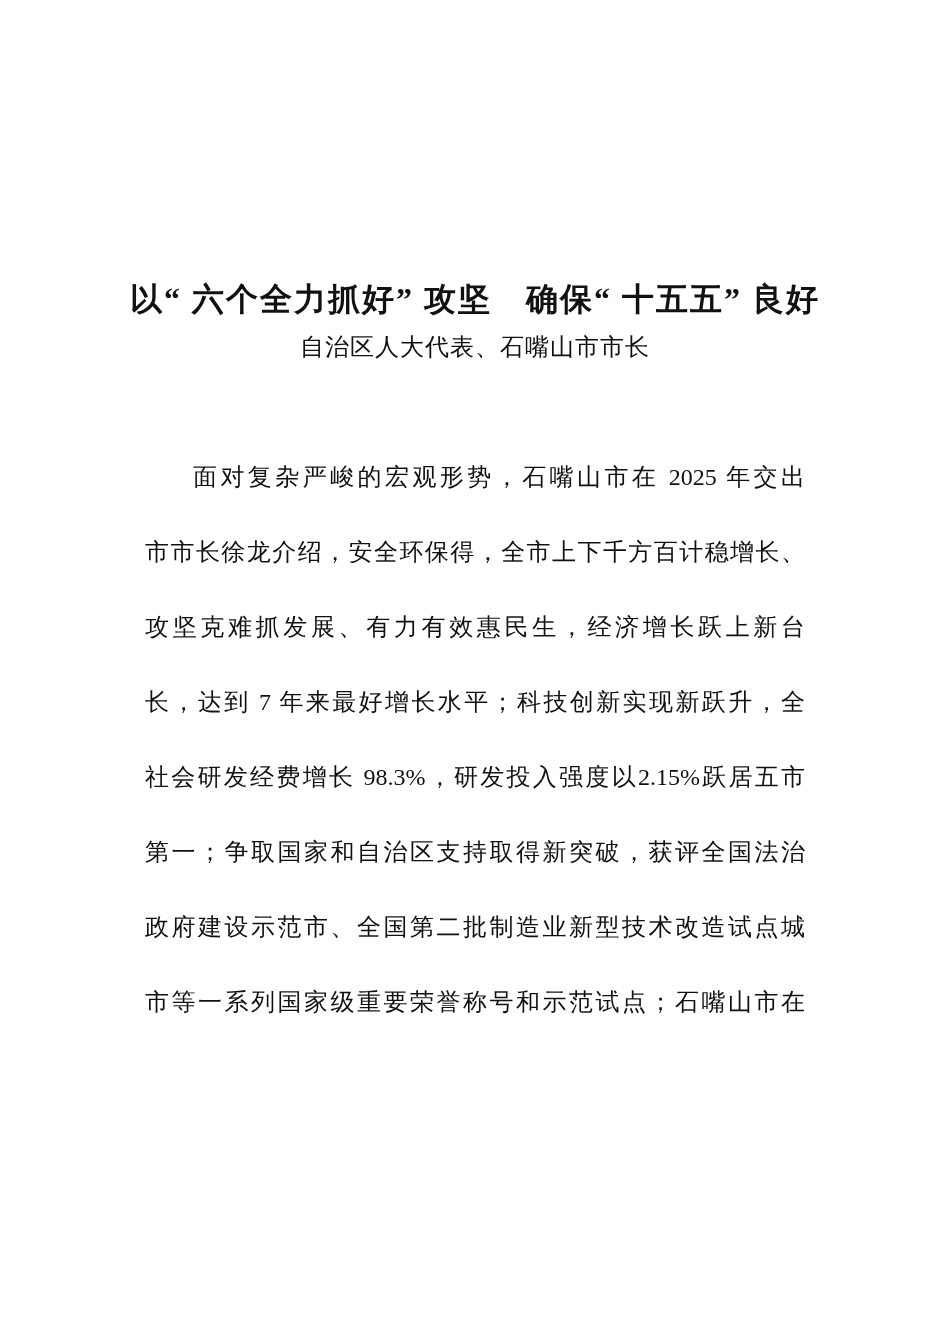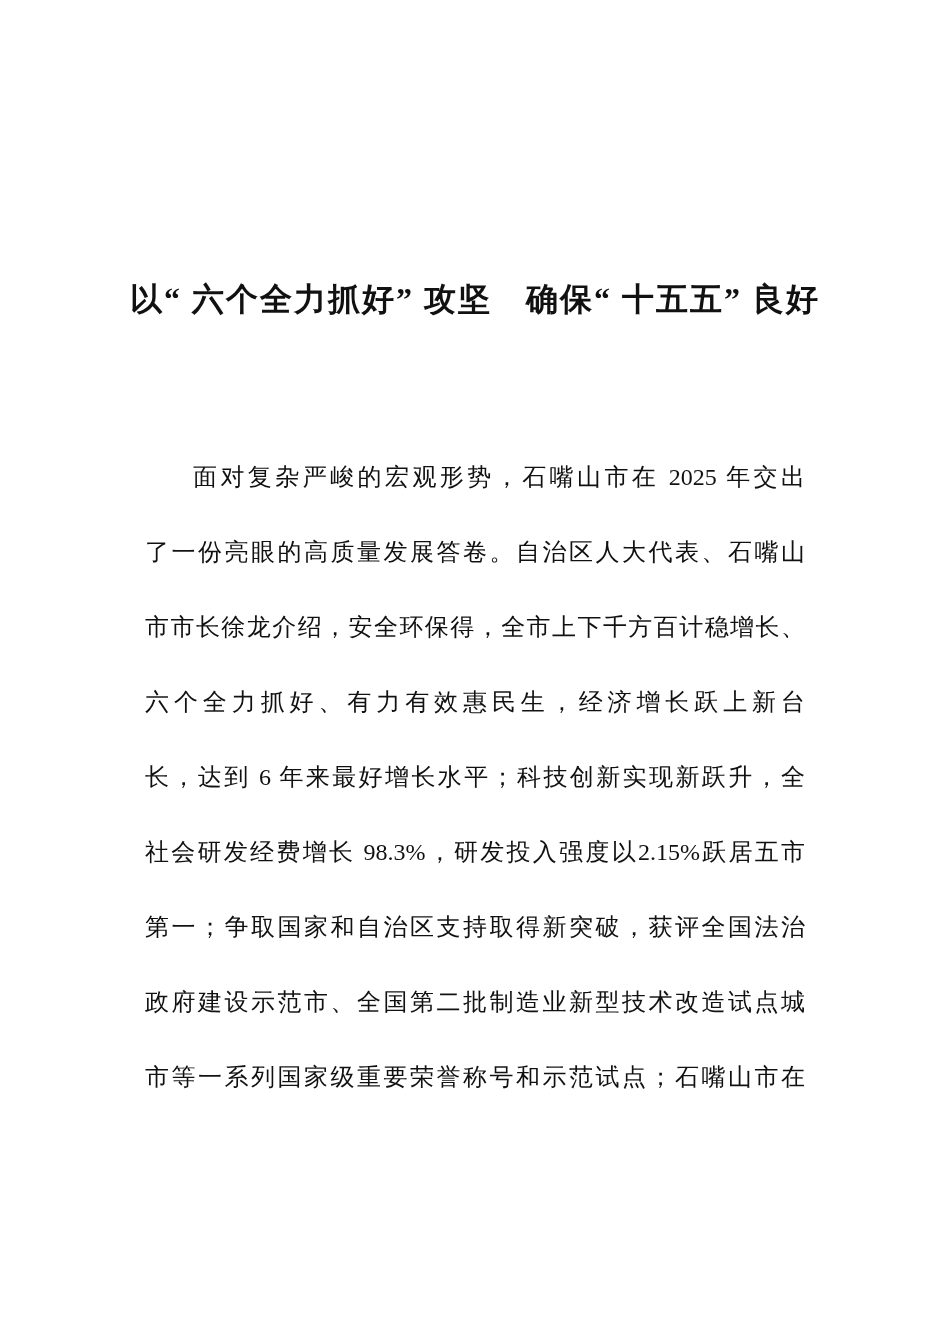--- a/index.html
+++ b/index.html
@@ -65,26 +65,26 @@
 </style>
 </head>
 <body>
 
 <div class="page">
 
   <h1 class="doc-title">
     <span class="title-line">以“ 六个全力抓好” 攻坚 确保“ 十五五” 良好</span>
   </h1>
 
+  <div class="byline">自治区人大代表、石嘴山市市长</div>
 
   <div class="body-text">
     <div class="body-line first-line">面对复杂严峻的宏观形势，石嘴山市在 2025 年交出</div>
-    <div class="body-line">了一份亮眼的高质量发展答卷。自治区人大代表、石嘴山</div>
     <div class="body-line">市市长徐龙介绍，安全环保得，全市上下千方百计稳增长、</div>
-    <div class="body-line">六个全力抓好、有力有效惠民生，经济增长跃上新台</div>
-    <div class="body-line">长，达到 6 年来最好增长水平；科技创新实现新跃升，全</div>
+    <div class="body-line">攻坚克难抓发展、有力有效惠民生，经济增长跃上新台</div>
+    <div class="body-line">长，达到 7 年来最好增长水平；科技创新实现新跃升，全</div>
     <div class="body-line">社会研发经费增长 98.3%，研发投入强度以2.15%跃居五市</div>
     <div class="body-line">第一；争取国家和自治区支持取得新突破，获评全国法治</div>
     <div class="body-line">政府建设示范市、全国第二批制造业新型技术改造试点城</div>
     <div class="body-line">市等一系列国家级重要荣誉称号和示范试点；石嘴山市在</div>
   </div>
 
 </div>
 
 </body></html>

